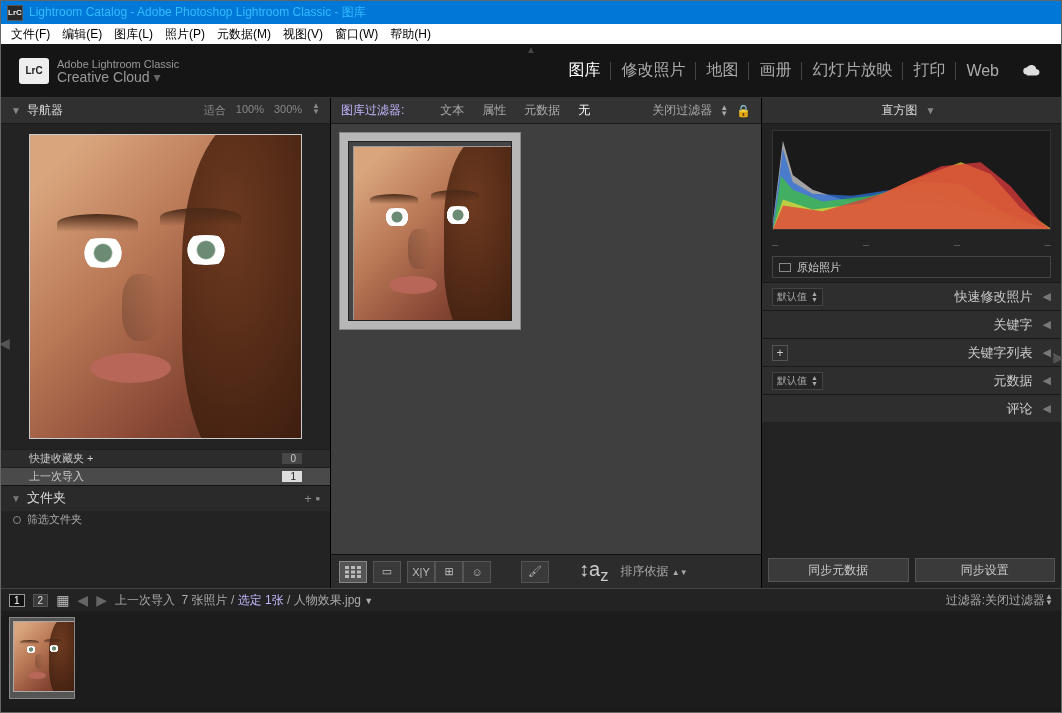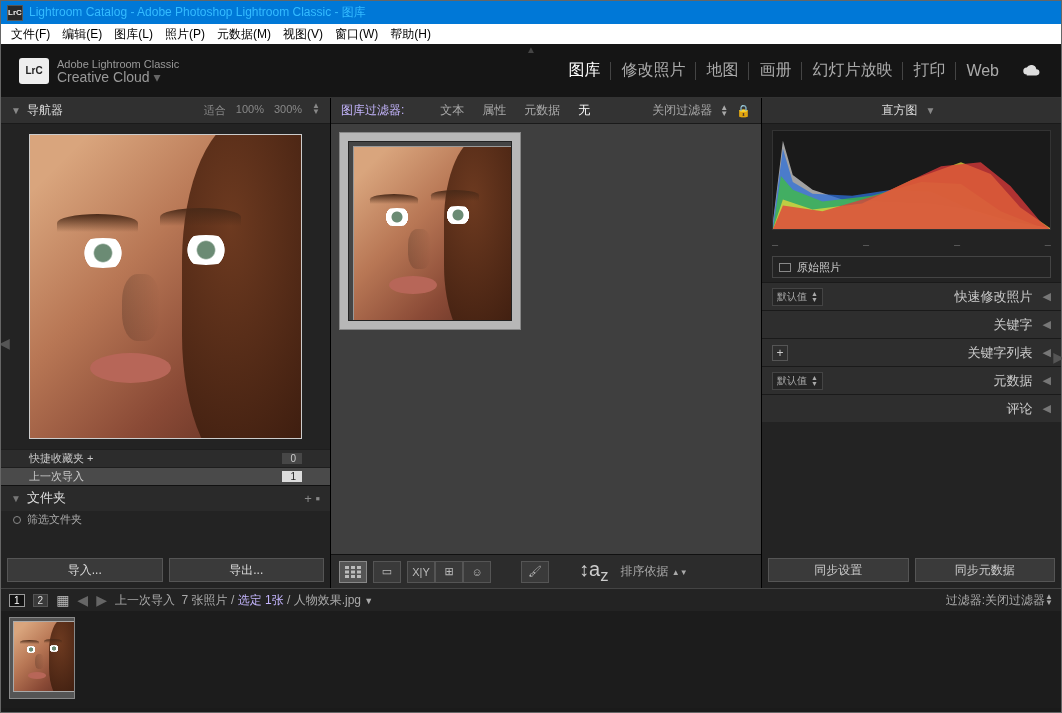--- a/index.html
+++ b/index.html
@@ -208,24 +208,20 @@
       <span class="num">1</span>
     </div>
     <div class="section">
       <span class="tri">▼</span>
       <span>文件夹</span>
       <span class="plus">+&nbsp;▪</span>
     </div>
     <div class="filterrow">
       <span class="dot"></span>
       <span>筛选文件夹</span>
-    </div>
-    <div class="lbuttons">
-      <button>导入...</button>
-      <button>导出...</button>
     </div>
   </div>
 
   <div class="cpanel">
     <div class="cfilter">
       <span class="lbl">图库过滤器:</span>
       <span class="opt">文本</span>
       <span class="opt">属性</span>
       <span class="opt">元数据</span>
       <span class="opt active">无</span>
@@ -328,22 +324,22 @@
           <span style="font-size:7px;line-height:6px">▲<br>▼</span>
         </span>
       <span class="label">元数据</span>
       <span class="arrow">◀</span>
     </div>
     <div class="rrow">
       <span class="label">评论</span>
       <span class="arrow">◀</span>
     </div>
     <div class="rbuttons">
+      <button>同步元数据</button>
       <button>同步设置</button>
-      <button>同步元数据</button>
     </div>
   </div>
 </div>
 
 <div class="filmstrip">
   <div class="fs-top">
     <span class="monitor active">1</span>
     <span class="monitor">2</span>
     <span class="grid-ic">▦</span>
     <span class="nav">◀</span>

